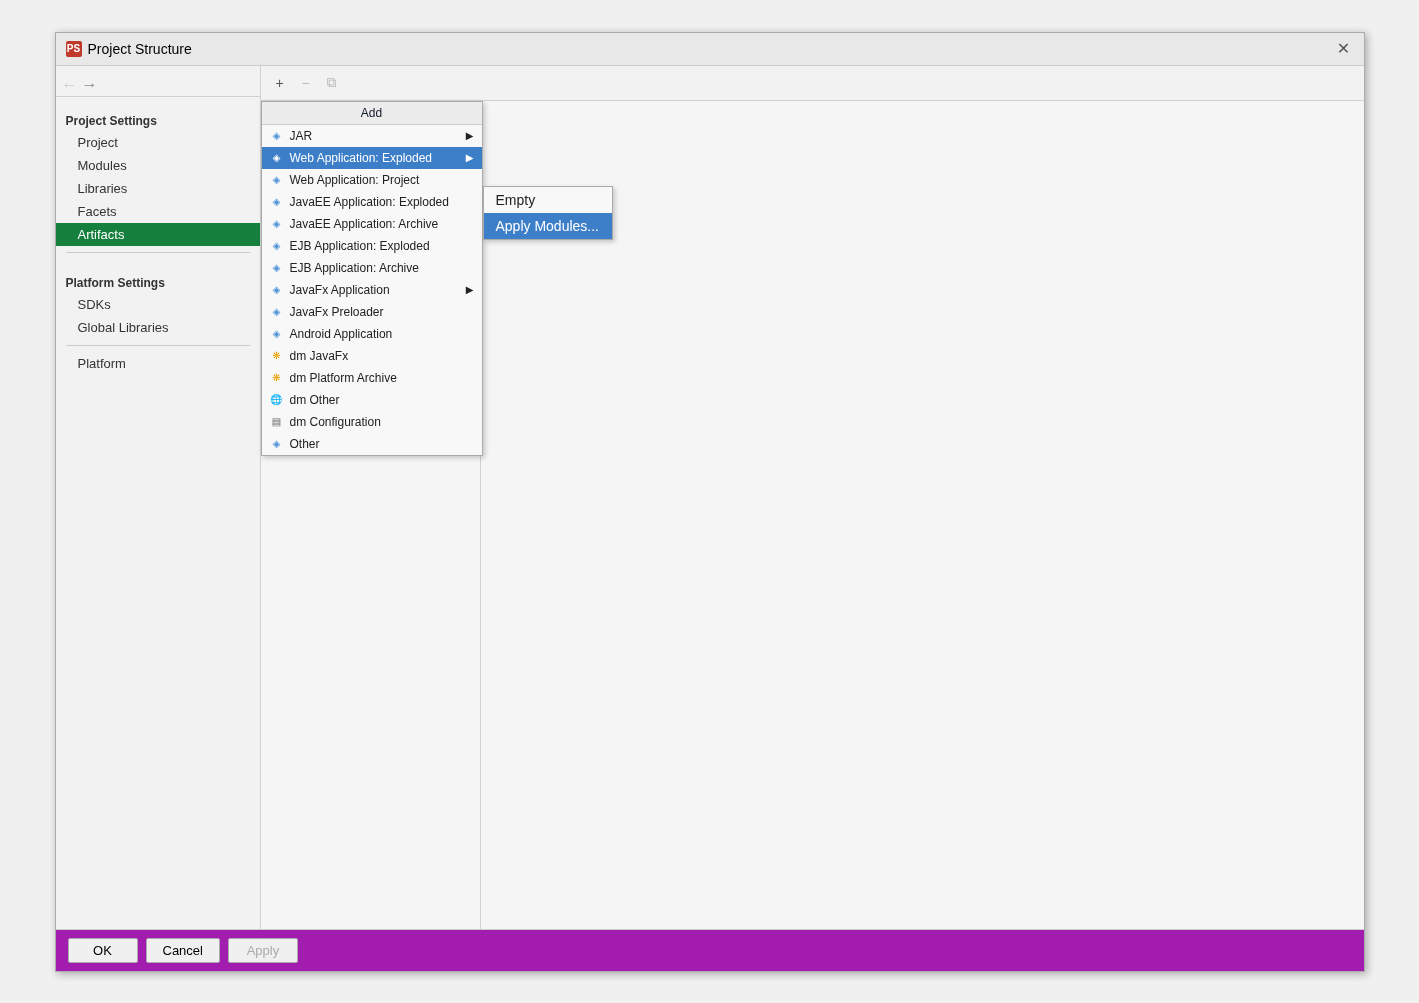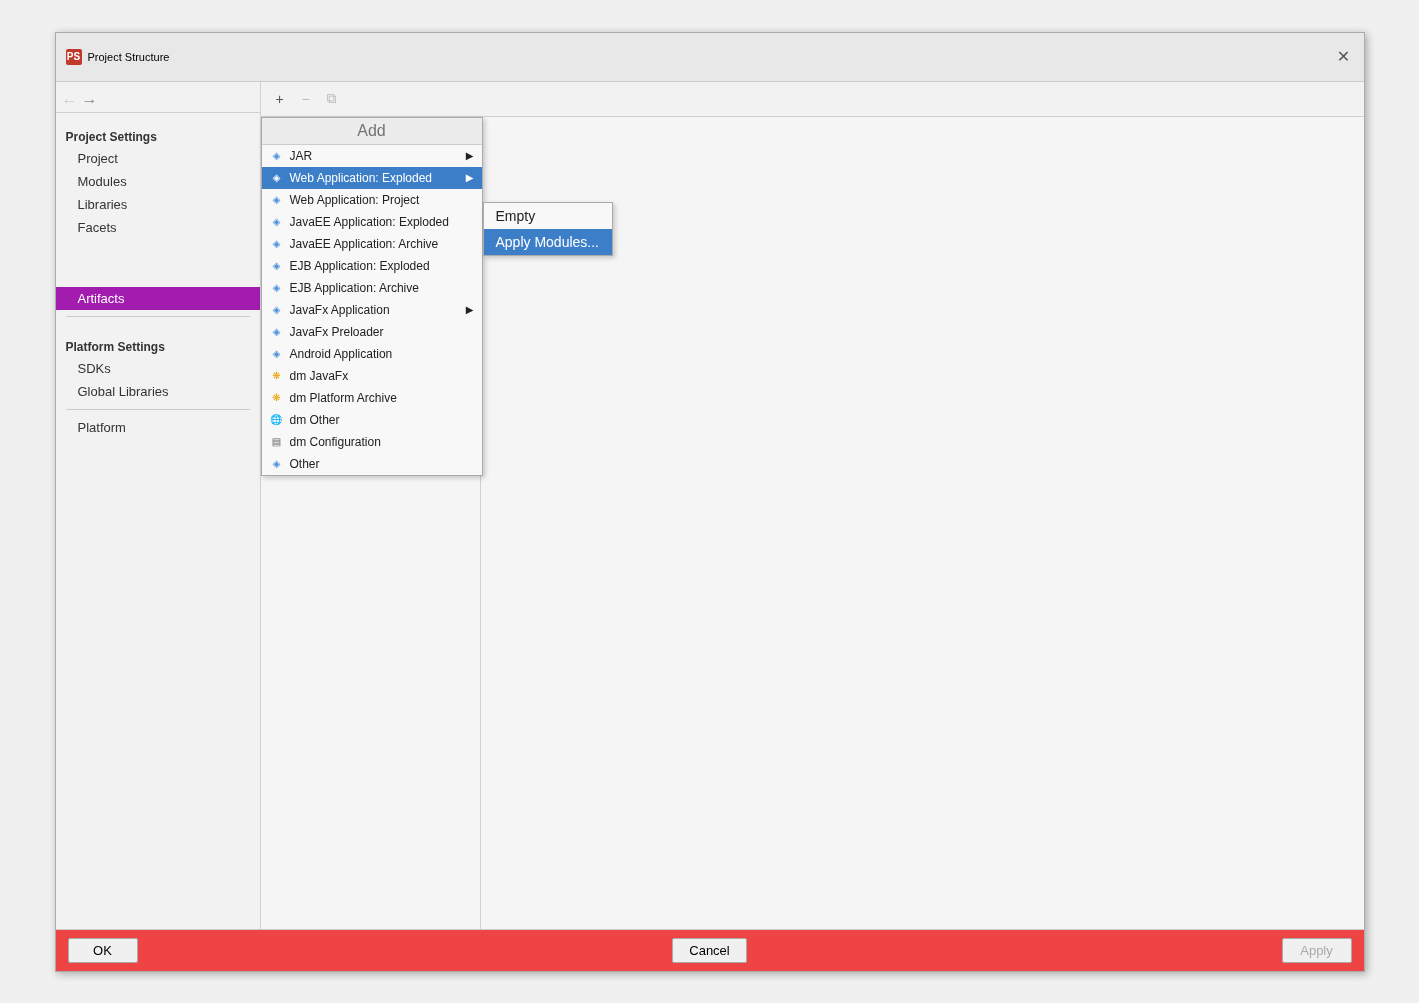--- a/index.html
+++ b/index.html
@@ -20,21 +20,21 @@
       background: #f2f2f2;
       border: 1px solid #aaa;
       box-shadow: 2px 2px 8px rgba(0,0,0,0.3);
       display: flex;
       flex-direction: column;
       position: relative;
     }
     .title-bar {
       background: #e8e8e8;
       border-bottom: 1px solid #ccc;
-      padding: 14px 10px;
+      padding: 6px 10px;
       display: flex;
       align-items: center;
       justify-content: space-between;
     }
     .title-bar-left {
       display: flex;
       align-items: center;
       gap: 6px;
     }
     .title-bar-icon {
@@ -43,21 +43,21 @@
       background: #c0392b;
       border-radius: 2px;
       font-size: 10px;
       color: white;
       display: flex;
       align-items: center;
       justify-content: center;
       font-weight: bold;
     }
     .title-bar-text {
-      font-size: 11px;
+      font-size: 14px;
       font-weight: normal;
       color: #000;
     }
     .title-bar-close {
       width: 20px;
       height: 20px;
       background: none;
       border: none;
       cursor: pointer;
       font-size: 16px;
@@ -85,23 +85,22 @@
       color: #333;
       padding: 17px 10px 3px 10px;
     }
     .sidebar-item {
       padding: 4px 10px 4px 22px;
       cursor: pointer;
       color: #333;
       font-size: 13px;
     }
     .sidebar-item.active {
-      background: #a21caf;
+      background: #15803d;
       color: white;
-      margin-top: 48px;
     }
     .sidebar-divider {
       height: 1px;
       background: #ccc;
       margin: 6px 10px;
     }
     .main-area {
       flex: 1;
       display: flex;
       flex-direction: column;
@@ -154,22 +153,22 @@
       left: 0;
       width: 222px;
       background: #f8f8f8;
       border: 1px solid #aaa;
       box-shadow: 2px 2px 5px rgba(0,0,0,0.2);
       z-index: 100;
     }
     .dropdown-header {
       text-align: center;
       padding: 4px;
-      font-size: 16px;
-      color: #737373;
+      font-size: 12px;
+      color: #0f172a;
       border-bottom: 1px solid #ccc;
       background: #ececec;
     }
     .dropdown-item {
       display: flex;
       align-items: center;
       padding: 4px 8px;
       cursor: pointer;
       font-size: 12px;
       color: #222;
@@ -209,26 +208,26 @@
       font-size: 14px;
       color: #222;
     }
     .submenu-item:hover, .submenu-item.active-highlight {
       background: #3d7ec8;
       color: white;
     }
     
     .bottom-bar {
       display: flex;
-      justify-content: space-between;
+      justify-content: flex-start;
       align-items: center;
       padding: 8px 12px;
       gap: 8px;
       border-top: 1px solid #ccc;
-      background: #ef4444;
+      background: #a21caf;
     }
     .btn {
       padding: 4px 16px;
       font-size: 13px;
       border: 1px solid #aaa;
       background: #f0f0f0;
       cursor: pointer;
       border-radius: 2px;
       min-width: 70px;
       text-align: center;

